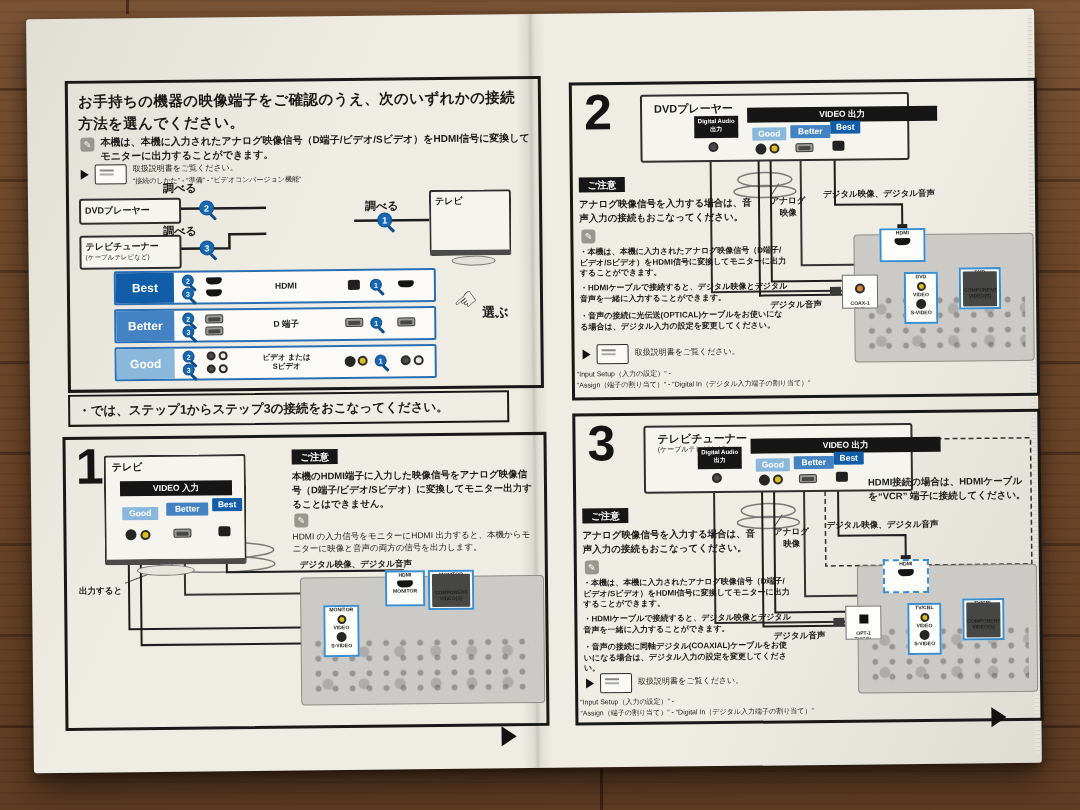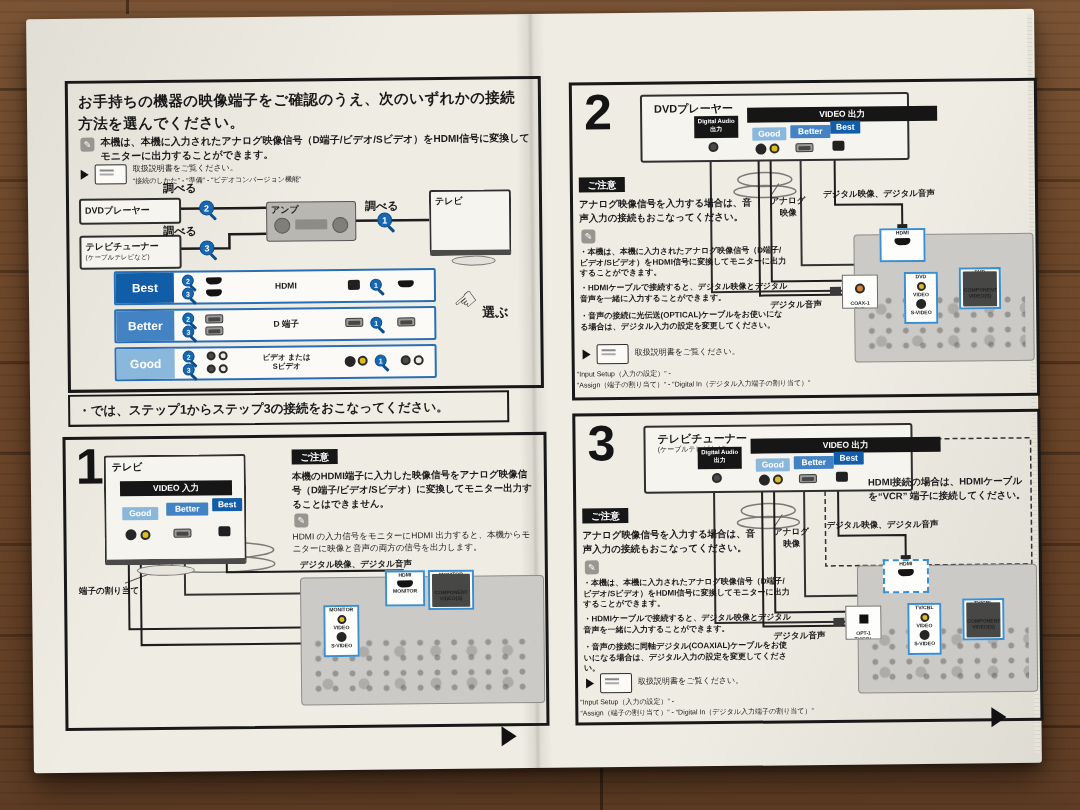--- a/index.html
+++ b/index.html
@@ -108,26 +108,20 @@
         <polyline points="108,126 197,126" fill="none" stroke="#1c1c1c" stroke-width="2.5"></polyline>
         <polyline points="108,166 160,166 160,152 197,152" fill="none" stroke="#1c1c1c" stroke-width="2.5"></polyline>
         <polyline points="285,140 360,140" fill="none" stroke="#1c1c1c" stroke-width="2.5"></polyline>
       </svg>
       <div class="device" style="left:10px;top:115px;width:98px;height:22px;">
         <div class="abs lbl" style="left:4px;top:4px;font-size:9px;">DVDプレーヤー</div>
       </div>
       <div class="device" style="left:10px;top:152px;width:98px;height:30px;">
         <div class="abs lbl" style="left:4px;top:3px;font-size:9px;">テレビチューナー</div>
         <div class="abs" style="left:4px;top:16px;font-size:6.5px;">(ケーブルテレビなど)</div>
-      </div>
-      <div class="abs" style="left:197px;top:120px;width:88px;height:38px;background:#b9b7b2;border:1.5px solid #555;border-radius:3px;">
-        <div class="abs lbl" style="left:4px;top:1px;font-size:9px;">アンプ</div>
-        <div class="abs" style="left:7px;top:15px;width:14px;height:14px;border-radius:50%;background:#807e79;border:1px solid #5c5a56;"></div>
-        <div class="abs" style="right:7px;top:15px;width:14px;height:14px;border-radius:50%;background:#807e79;border:1px solid #5c5a56;"></div>
-        <div class="abs" style="left:28px;top:17px;width:32px;height:10px;background:#8e8c87;border-radius:1px;"></div>
       </div>
       <div class="device" style="left:360px;top:110px;width:78px;height:58px;border-bottom:6px solid #4a4a48;">
         <div class="abs lbl" style="left:4px;top:3px;font-size:9px;">テレビ</div>
       </div>
       <div class="abs" style="left:382px;top:176px;width:42px;height:8px;border:1.5px solid #777;border-radius:50%;background:#e3e0d7;"></div>
       <div class="abs lbl" style="left:94px;top:98px;font-size:11px;">調べる</div>
       <div class="abs lbl" style="left:94px;top:141px;font-size:11px;">調べる</div>
       <div class="abs lbl" style="left:296px;top:118px;font-size:11px;">調べる</div>
       <div class="mag" style="left:130px;top:118px;">2</div>
       <div class="mag" style="left:130px;top:158px;">3</div>
@@ -204,21 +198,21 @@
         <div class="jack y" style="left:34px;top:73px;"></div>
         <div class="dport" style="left:67px;top:72px;"></div>
         <div class="hplug" style="left:112px;top:70px;"></div>
       </div>
       <div class="abs" style="left:70px;top:126px;width:56px;height:9px;border:1.5px solid #777;border-radius:50%;background:#e7e4db;"></div>
       <div class="caution" style="left:226px;top:12px;">ご注意</div>
       <div class="abs jp9" style="left:226px;top:32px;width:244px;">本機のHDMI端子に入力した映像信号をアナログ映像信号（D端子/ビデオ/Sビデオ）に変換してモニター出力することはできません。</div>
       <div class="pencil" style="left:228px;top:76px;">✎</div>
       <div class="abs" style="left:226px;top:94px;width:244px;font-size:8.5px;line-height:1.4;">HDMI の入力信号をモニターにHDMI 出力すると、本機からモニターに映像と音声の両方の信号を出力します。</div>
       <div class="abs lbl" style="left:233px;top:122px;">デジタル映像、デジタル音声</div>
-      <div class="abs lbl" style="left:12px;top:146px;">端子の割り当て</div>
+      <div class="abs lbl" style="left:12px;top:146px;">出力すると</div>
       <div class="rx" style="left:233px;top:140px;width:242px;height:126px;"></div>
       <div class="hl" style="left:318px;top:134px;width:40px;height:36px;">
         <span class="pname">HDMI</span>
         <span class="hport g"></span>
         <span class="pname">MONITOR</span>
       </div>
       <div class="hl" style="left:361px;top:134px;width:46px;height:40px;">
         <span class="pname">MONITOR</span>
         <span class="dport g"></span>
         <span class="pname">COMPONENT VIDEO(S)</span>

